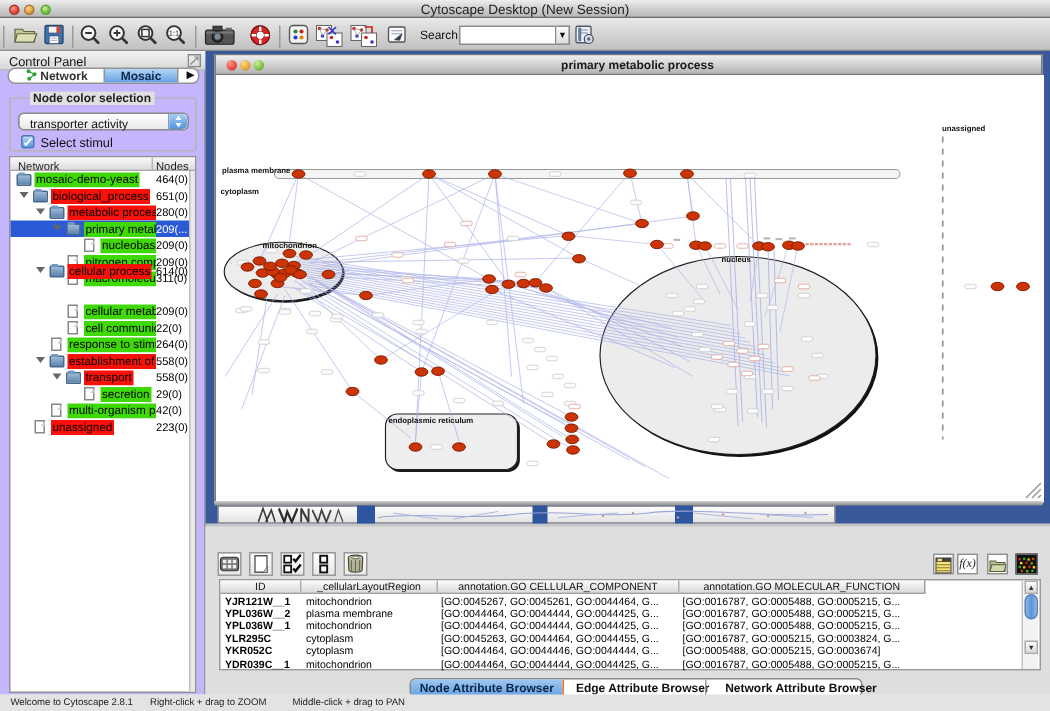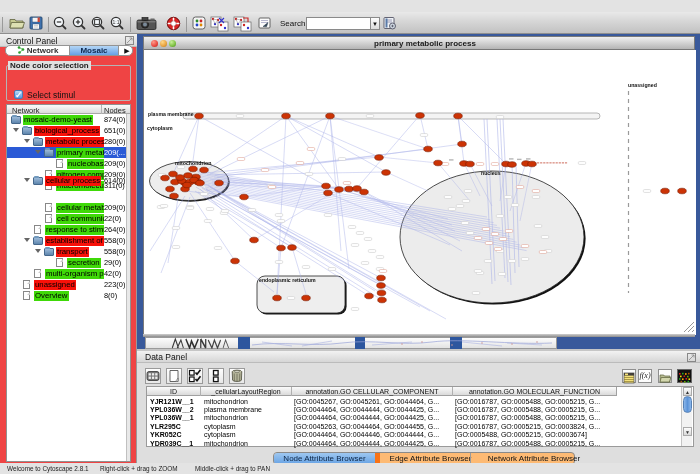--- a/index.html
+++ b/index.html
@@ -22,29 +22,29 @@
 #toolbar { left:0; top:12px; width:700px; height:22px;
   background:linear-gradient(#e9e9e9,#d6d6d6 45%,#c2c2c2);
   border-bottom:1px solid #8e8e8e; }
 #toolbar svg { position:absolute; top:0; }
 .sep { position:absolute; top:5px; width:1px; height:15px; background:#9a9a9a; }
 #searchlbl { position:absolute; left:280px; top:7px; font-size:8px; color:#111; }
 #searchbox { position:absolute; left:306px; top:5px; width:65px; height:13px; background:#fff; border:1px solid #8a8a8a; }
 #searchdrop { position:absolute; left:371px; top:5px; width:9px; height:13px; background:linear-gradient(#fdfdfd,#dcdcdc); border:1px solid #8a8a8a; border-left:none; font-size:6px; color:#111; text-align:center; line-height:13px; }
 
 
-#cpanel { left:0; top:34px; width:137px; height:429px; background:#ef4444; border-right:1px solid #9a9a9a; }
+#cpanel { left:0; top:34px; width:137px; height:429px; background:#c4b5fd; border-right:1px solid #9a9a9a; }
 #cpanel .hdr { position:absolute; left:0; top:0; width:137px; height:13px; background:linear-gradient(#f2f2f2,#d8d8d8); border-bottom:1px solid #bbb; }
 #cpanel .hdr span { position:absolute; left:6px; top:2px; font-size:8.5px; color:#111; }
 #tabsgrp { position:absolute; left:5px; top:11px; width:128px; height:11px; background:#fff; border:1px solid #949494; border-radius:5px; overflow:hidden; }
 #tabsgrp .net { position:absolute; left:0; top:0; width:63px; height:10px; font-size:8px; font-weight:bold; color:#333; text-align:center; line-height:10px; }
 #tabsgrp .mos { position:absolute; left:63px; top:0; width:50px; height:10px; background:linear-gradient(#b4d6f6,#5e9be2); border-left:1px solid #949494; border-right:1px solid #949494; font-size:8px; font-weight:bold; color:#102a50; text-align:center; line-height:10px; }
 #tabsgrp .arr { position:absolute; left:114px; top:0; width:14px; height:10px; font-size:7px; color:#111; text-align:center; line-height:10px; }
 #grpbox { position:absolute; left:6px; top:31px; width:125px; height:36px; border:1px solid #b5b5b5; border-radius:2px; }
-#grplegend { position:absolute; left:8px; top:27px; background:#e0e0e0; padding:0 2px; font-size:8px; font-weight:bold; color:#222; }
+#grplegend { position:absolute; left:20px; top:27px; background:#e0e0e0; padding:0 2px; font-size:8px; font-weight:bold; color:#222; }
 #combo { position:absolute; left:12px; top:41px; width:114px; height:12px; background:linear-gradient(#ffffff,#e8e8e8); border:1px solid #8a8a8a; border-radius:4px; font-size:8px; color:#111; }
 #combo span { position:absolute; left:7px; top:1.5px; }
 #combo .btn { position:absolute; right:0px; top:0px; width:13px; height:10px; background:linear-gradient(#a9cdf2,#4f92e0); border-left:1px solid #7a9ec4; border-radius:0 4px 4px 0; }
 #combo .btn:before { content:""; position:absolute; left:4px; top:1px; border-left:2.5px solid transparent; border-right:2.5px solid transparent; border-bottom:3px solid #fff; }
 #combo .btn:after { content:""; position:absolute; left:4px; bottom:1px; border-left:2.5px solid transparent; border-right:2.5px solid transparent; border-top:3px solid #fff; }
 #chk { position:absolute; left:14px; top:55.5px; width:9px; height:9px; background:linear-gradient(#b9d9f8,#5795e2); border:1px solid #4a7ab5; border-radius:2px; color:#fff; font-size:9px; font-weight:bold; line-height:8px; text-align:center; }
 #chklbl { position:absolute; left:27px; top:55.5px; font-size:8.5px; color:#111; }
 
 
 #tree { position:absolute; left:6px; top:70px; width:125px; height:358px; background:#fff; border:1px solid #919191; }
@@ -90,34 +90,40 @@
 #dthead .s { position:absolute; top:0; width:1px; height:9px; background:#b0b0b0; }
 .drow { position:absolute; left:0; width:470px; height:8.4px; font-size:7px; color:#000; white-space:nowrap; }
 .drow b { font-weight:bold; }
 .drow div { position:absolute; top:0.5px; }
 #dscroll { position:absolute; right:1px; top:0px; width:11px; height:59px; background:#f2f2f2; border-left:1px solid #c5c5c5; }
 #dscroll .up, #dscroll .dn { position:absolute; left:1px; width:9px; height:9px; background:linear-gradient(#fdfdfd,#d8d8d8); border:0.5px solid #aaa; font-size:5px; color:#333; text-align:center; line-height:9px;}
 #dscroll .up { top:0; } #dscroll .dn { bottom:10px; }
 #dscroll .th { position:absolute; left:1px; top:9px; width:9px; height:17px; background:linear-gradient(90deg,#8ab6ea,#5b93d8 50%,#8ab6ea); border-radius:5px; border:0.5px solid #5580b5; }
 
 
-#segtabs { left:273px; top:452px; height:13px; background:#fdba74; border:1px solid #8a8a8a; border-radius:4px; font-size:8px; color:#111; }
+#segtabs { left:273px; top:452px; height:13px; background:#ffffff; border:1px solid #8a8a8a; border-radius:4px; font-size:8px; color:#111;font-weight:bold; }
 #segtabs div { position:absolute; top:0; height:11px; line-height:11px; text-align:center; }
 #segtabs .a { left:0; width:101px; background:linear-gradient(#9ec7f0,#68a3e4); border-radius:3px 0 0 3px; color:#0c2545; }
-#segtabs .b { left:101px; width:106px; border-left:5px solid #f97316; }
+#segtabs .b { left:101px; width:106px; border-left:1px solid #f97316; }
 #segtabs .c { left:196px; width:127px; border-left:1px solid #9a9a9a;text-align:center; }
 
 
 #status { left:0; top:463px; width:700px; height:11px; background:#e3e3e3; font-size:6.4px; color:#222; }
 #status span { position:absolute; top:1.5px; }
 </style>
 </head>
 <body>
 <div id="app">
 
+  <div id="titlebar" class="abs">
+    <div class="tl t1"></div>
+      <div class="tl t2"></div>
+      <div class="tl t3"></div>
+    <div class="title">Cytoscape Desktop (New Session)</div>
+  </div>
 
   <div id="toolbar" class="abs">
     <div class="sep" style="left:2px"></div>
     <div class="sep" style="left:48px"></div>
     <div class="sep" style="left:130px"></div>
     <div class="sep" style="left:186px"></div>
     <svg style="left:9px;top:4px" width="17" height="14" viewBox="0 0 17 14">
         <path d="M1 4 L1 12 L14 12 L14 5 L7 5 L6 3.5 L1 3.5 Z" fill="#c6ca92" stroke="#5f6340" stroke-width="0.8"></path>
         <path d="M2.5 6.5 L15.5 6.5 L13.5 12 L1 12 Z" fill="#dde0b2" stroke="#5f6340" stroke-width="0.8"></path>
       </svg>
@@ -224,32 +230,36 @@
             <circle cx="2" cy="1.5" r="1.3" fill="#2ca02c"></circle>
             <circle cx="6" cy="3.5" r="1.3" fill="#2ca02c"></circle>
             <circle cx="2.5" cy="6.5" r="1.3" fill="#2ca02c"></circle>
             <path d="M2 1.5L6 3.5L2.5 6.5" stroke="#2ca02c" stroke-width="0.7" fill="none"></path>
           </svg> Network</div>
       <div class="mos">Mosaic</div>
       <div class="arr">▶</div>
     </div>
     <div id="grpbox"></div>
     <div id="grplegend">Node color selection</div>
+    <div id="combo">
+        <span>transporter activity</span>
+        <div class="btn"></div>
+      </div>
     <div id="chk">✓</div>
     <div id="chklbl">Select stimul</div>
     <div id="tree">
       <div id="treehdr">
           <span class="c1">Network</span>
           <span class="div"></span>
           <span class="c2">Nodes</span>
         </div>
       <div class="trow" style="top:9px;">
           <span class="fold" style="left:4px"></span>
           <span class="lbl g" style="left:16px;max-width:81px;overflow:hidden;white-space:nowrap;">mosaic-demo-yeast</span>
-          <span class="val" style="">874(0)</span>
+          <span class="val" style="">464(0)</span>
         </div>
       <div class="trow" style="top:20px;">
           <span class="tri" style="left:6px"></span>
           <span class="fold" style="left:15px"></span>
           <span class="lbl r" style="left:27px;max-width:70px;overflow:hidden;white-space:nowrap;">biological_process</span>
           <span class="val" style="">651(0)</span>
         </div>
       <div class="trow" style="top:31px;">
           <span class="tri" style="left:17px"></span>
           <span class="fold" style="left:26px"></span>
@@ -317,25 +327,20 @@
         </div>
       <div class="trow" style="top:163px;">
           <span class="doc" style="left:27px"></span>
           <span class="lbl g" style="left:38px;max-width:59px;overflow:hidden;white-space:nowrap;">multi-organism pro</span>
           <span class="val" style="">42(0)</span>
         </div>
       <div class="trow" style="top:174px;">
           <span class="doc" style="left:16px"></span>
           <span class="lbl r" style="left:27px;max-width:70px;overflow:hidden;white-space:nowrap;">unassigned</span>
           <span class="val" style="">223(0)</span>
-        </div>
-      <div class="trow" style="top:185px;">
-          <span class="doc" style="left:16px"></span>
-          <span class="lbl g" style="left:27px;max-width:70px;overflow:hidden;white-space:nowrap;">Overview</span>
-          <span class="val" style="">8(0)</span>
         </div>
                                                                                                             <div id="treescroll"></div>
     </div>
   </div>
 
   <div id="desktop" class="abs">
     <div id="iwin">
       <div id="ititle">
         <div class="abs t1"></div>
           <div class="abs t2"></div>
@@ -621,27 +626,20 @@
           <circle cx="170" cy="5" r="0.8"></circle>
           <circle cx="200" cy="8" r="0.8"></circle>
           <circle cx="230" cy="6" r="0.8"></circle>
           <circle cx="260" cy="7" r="0.8"></circle>
           <circle cx="285" cy="5" r="0.8"></circle>
         </g>
       </svg>
   </div>
 
   <div id="dpanel" class="abs">
-    <div class="hdr">
-        <span>Data Panel</span>
-        <svg style="position:absolute;right:4px;top:2px" width="9" height="9" viewBox="0 0 9 9">
-          <rect x="0.5" y="0.5" width="8" height="8" fill="none" stroke="#888" stroke-width="1"></rect>
-          <path d="M2 7 L7 2 M4.5 2 L7 2 L7 4.5" stroke="#888" stroke-width="0.8" fill="none"></path>
-        </svg>
-      </div>
     <div id="dtoolbar">
       <div style="position:absolute;top:5px;width:16px;height:16px;background:linear-gradient(#fefefe,#e8e8e8);border:1px solid #9a9a9a;left:8px">
         <svg width="14" height="14" viewBox="0 0 14 14">
             <rect x="1" y="2.5" width="12" height="9" rx="2" fill="#777" stroke="#333" stroke-width="0.8"></rect>
             <g fill="#eee">
               <rect x="2.6" y="4.2" width="2.3" height="2.3"></rect>
               <rect x="5.9" y="4.2" width="2.3" height="2.3"></rect>
               <rect x="9.2" y="4.2" width="2.3" height="2.3"></rect>
               <rect x="2.6" y="7.6" width="2.3" height="2.3"></rect>
               <rect x="5.9" y="7.6" width="2.3" height="2.3"></rect>

